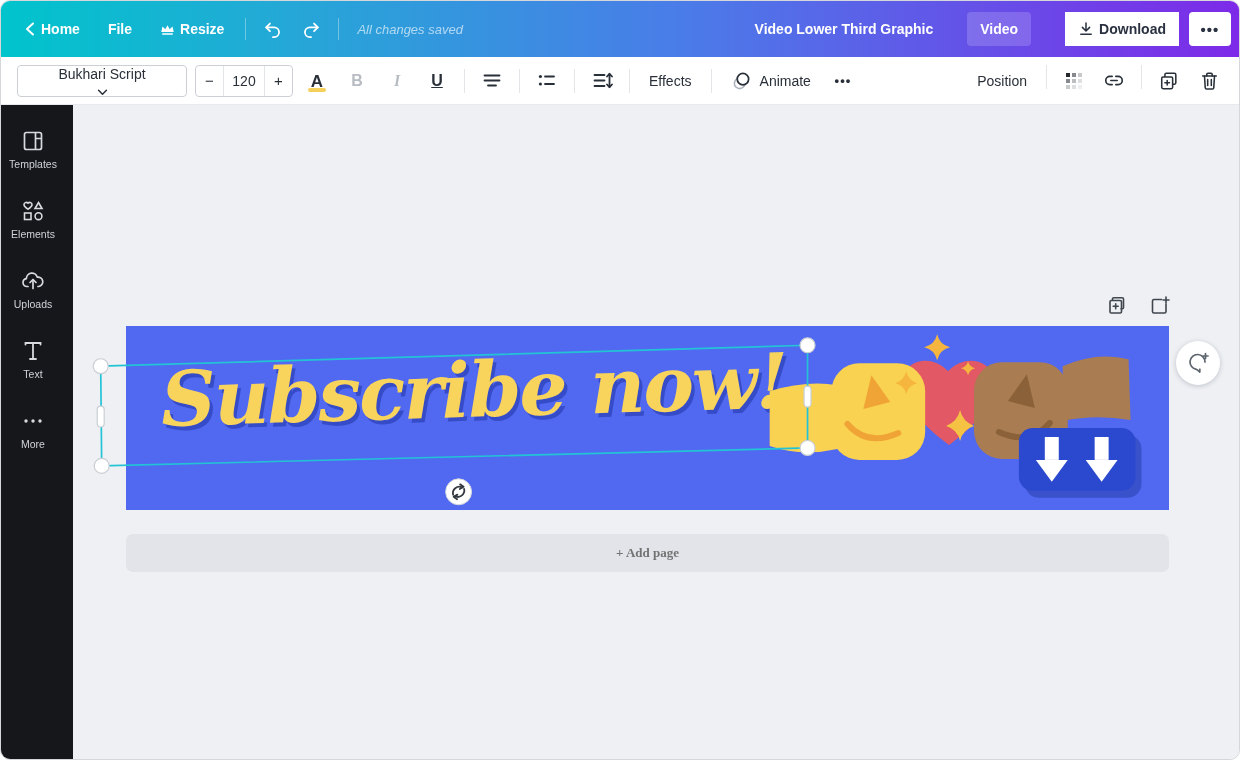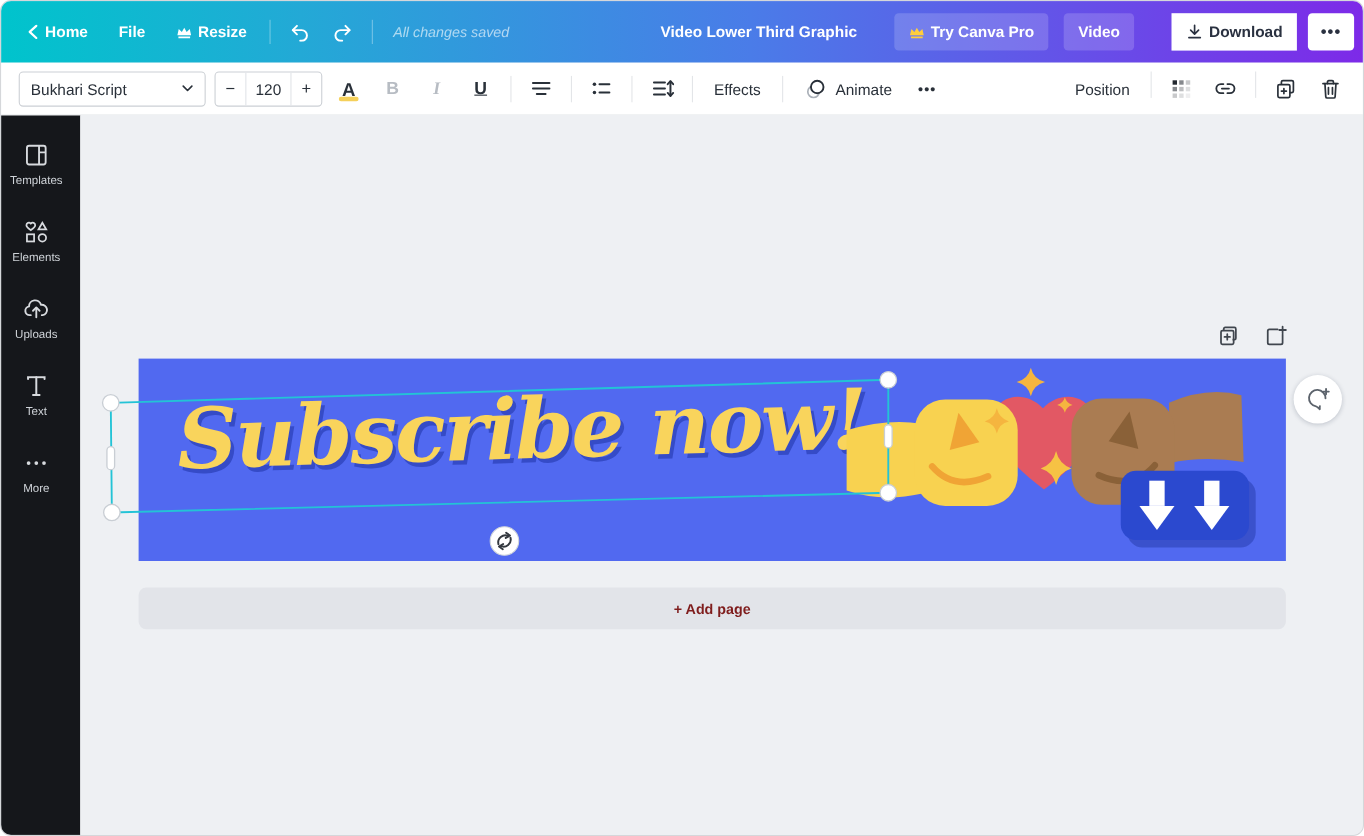--- a/index.html
+++ b/index.html
@@ -26,21 +26,21 @@
   .tb-more { background:#fff; color:#2a3140; border-radius:4px; height:34px; width:42px;
     justify-content:center; padding:0; margin-left:8px; font-size:15px; letter-spacing:1px; }
   .tb-pill + .tb-pill { margin-left:12px; }
   .icon { display:inline-flex; align-items:center; justify-content:center; }
 
   
   .toolbar { height:48px; flex:0 0 48px; background:#fff; display:flex; align-items:center;
     padding:0 14px 0 16px; gap:8px; border-bottom:1px solid #e7e9ec; color:#293039; }
   .font-box { display:flex; align-items:center; justify-content:space-between;
     width:170px; height:32px; border:1px solid #ccd0d5; border-radius:4px;
-    padding:0 10px; font-size:14px; font-weight:500; cursor:pointer; }
+    padding:0 10px; font-size:14px; font-weight:500; cursor:pointer;flex-direction:column; }
   .stepper { display:flex; align-items:center; height:32px; border:1px solid #ccd0d5;
     border-radius:4px; overflow:hidden; }
   .stepper > * { display:flex; align-items:center; justify-content:center; height:100%;
     font-size:15px; cursor:pointer; }
   .step-minus { width:28px; border-right:1px solid #e2e4e8; }
   .step-val { width:40px; font-size:14px; font-weight:500; }
   .step-plus { width:28px; border-left:1px solid #e2e4e8; }
   .tool-ic { width:32px; height:32px; border-radius:4px; display:flex; align-items:center;
     justify-content:center; cursor:pointer; font-size:16px; font-weight:700; position:relative; }
   .color-a { font-size:17px; line-height:1; padding-top:2px; }
@@ -78,22 +78,22 @@
 
   .page-actions { position:absolute; top:188px; right:66px; display:flex; gap:16px; }
   .pg-ic { width:26px; height:26px; display:flex; align-items:center; justify-content:center;
     cursor:pointer; border-radius:4px; }
 
   .comment-fab { position:absolute; left:1103px; top:236px; width:44px; height:44px;
     border-radius:50%; background:#fff; box-shadow:0 1px 5px rgba(20,30,60,.22);
     display:flex; align-items:center; justify-content:center; cursor:pointer; }
 
   .add-page { position:absolute; left:53px; top:429px; width:1043px; height:38px;
-    background:#e2e4e9; border:none; border-radius:7px; font-family:Liberation Sans, sans-serif;
-    font-size:13px; font-weight:700; color:#7f1d1d; cursor:pointer; }
+    background:#e2e4e9; border:none; border-radius:7px; font-family:Liberation Serif, serif;
+    font-size:13px; font-weight:700; color:#737373; cursor:pointer; }
 </style>
 </head>
 <body>
 
 <div class="app">
 
   <header class="topbar">
     <button class="tb-btn">
       <span class="icon">
         <svg width="12" height="14" viewBox="0 0 12 14">
@@ -128,28 +128,20 @@
             <path d="M14 3 L18.5 7.5 L14 12" fill="none" stroke="#fff" stroke-width="2.1" stroke-linecap="round" stroke-linejoin="round"></path>
             <path d="M18.2 7.5 H9 a5.7 5.7 0 0 0 0 11.4 h1.5" fill="none" stroke="#fff" stroke-width="2.1" stroke-linecap="round"></path>
           </svg>
       </span>
     </button>
     <span class="tb-sep"></span>
     <span class="tb-status">All changes saved</span>
 
     <span class="tb-title">Video Lower Third Graphic</span>
 
-    <button class="tb-btn tb-pill">
-      <span class="icon">
-        <svg width="15" height="13" viewBox="0 0 24 20">
-            <path d="M2 14 L4 5 L8.5 9.5 L12 3 L15.5 9.5 L20 5 L22 14 Z M3.5 16 h17 v2.5 h-17 z" fill="#ffce3d"></path>
-          </svg>
-      </span>
-      <span>Try Canva Pro</span>
-    </button>
     <button class="tb-btn tb-pill">
       <span>Video</span>
     </button>
     <button class="tb-btn tb-download">
       <span class="icon">
         <svg width="16" height="16" viewBox="0 0 20 20">
             <path d="M10 2.5 V12 M5.5 8 L10 12.5 L14.5 8" fill="none" stroke="#2a3140" stroke-width="1.9" stroke-linecap="round" stroke-linejoin="round"></path>
             <path d="M3.5 16.5 h13" stroke="#2a3140" stroke-width="1.9" stroke-linecap="round"></path>
           </svg>
       </span>

